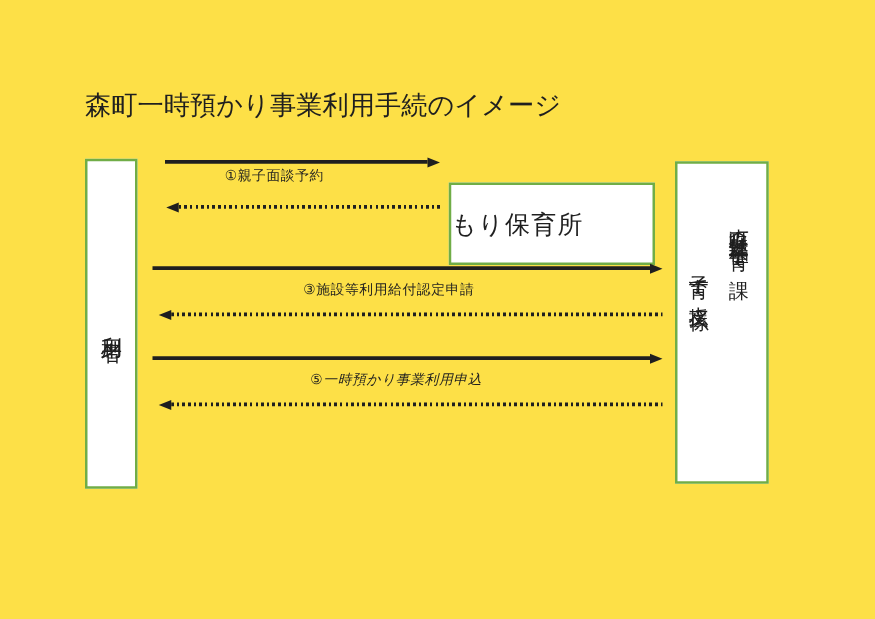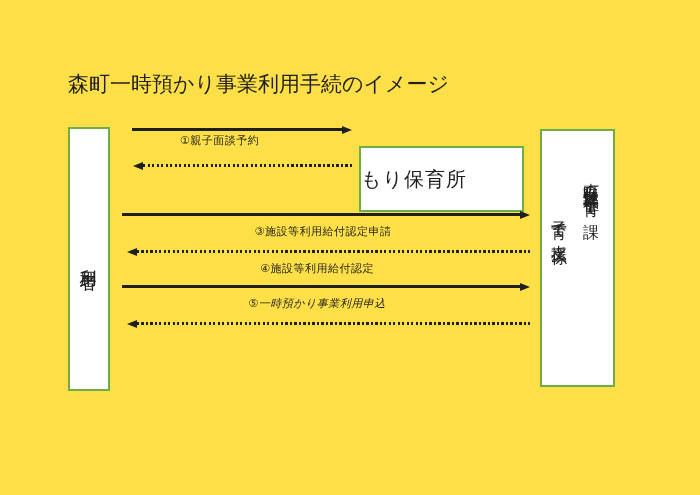--- a/index.html
+++ b/index.html
@@ -129,21 +129,21 @@
     position: absolute;
     font-size: 11px;
     line-height: 13px;
     letter-spacing: 0.5px;
     text-align: center;
     white-space: nowrap;
     color: #1f1f1f;
   }
   .l1 { left: 132px; width: 175px; top: 134px; }
   .l2 { left: 132px; width: 175px; top: 176px; }
-  .l3 { left: 128px; width: 390px; top: 225px; text-align: center; }
+  .l3 { left: 116px; width: 390px; top: 225px; text-align: center; }
   .l4 { left: 122px; width: 390px; top: 262px; }
   .l5 { left: 122px; width: 390px; top: 297px; font-style: italic; }
   .l6 { left: 122px; width: 390px; top: 343px; }
 </style>
 </head>
 <body>
 
 <div class="canvas">
 
   <div class="title">森町一時預かり事業利用手続のイメージ</div>
@@ -163,20 +163,19 @@
 
   <div class="arrow arrow-solid a1"></div>
   <div class="flabel l1">①親子面談予約</div>
 
   <div class="arrow arrow-dotted a2"></div>
 
   <div class="arrow arrow-solid a3"></div>
   <div class="flabel l3">③施設等利用給付認定申請</div>
 
   <div class="arrow arrow-dotted a4"></div>
-  <div class="flabel l4">④施設等利用給付認定</div>
 
   <div class="arrow arrow-solid a5"></div>
   <div class="flabel l5">⑤一時預かり事業利用申込</div>
 
   <div class="arrow arrow-dotted a6"></div>
 
 </div>
 
 </body></html>

